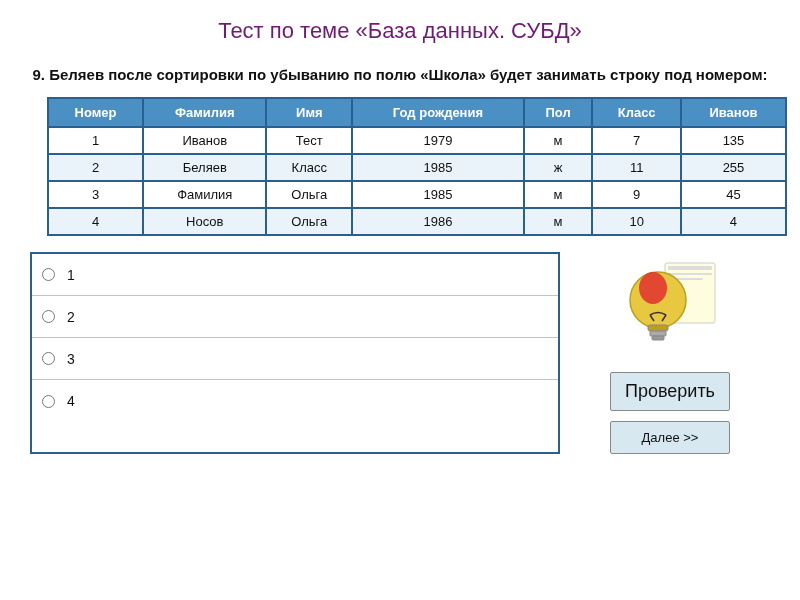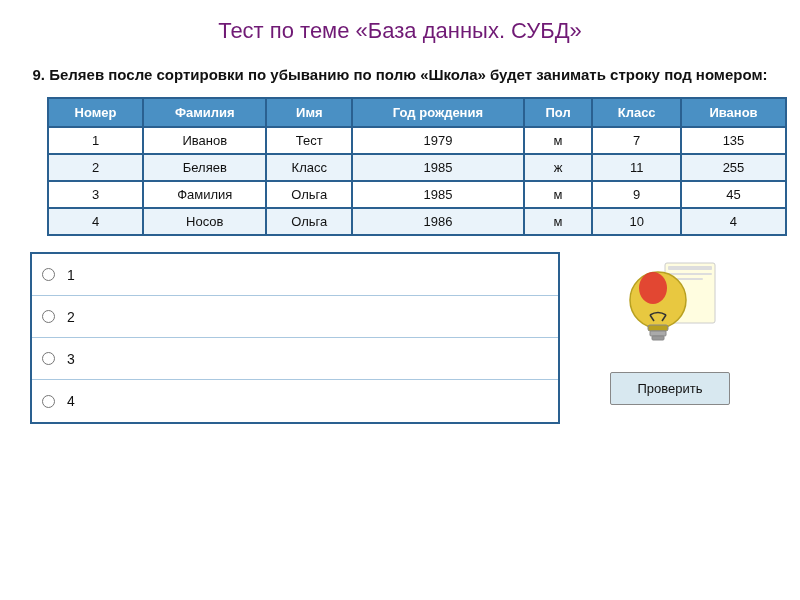--- a/index.html
+++ b/index.html
@@ -109,21 +109,21 @@
       display: flex;
       align-items: center;
       justify-content: center;
     }
     .check-btn {
       width: 120px;
       padding: 8px 0;
       background: #d8e8f0;
       border: 1px solid #888;
       border-radius: 2px;
-      font-size: 13px;
+      font-size: 18px;
       cursor: pointer;
       text-align: center;
       color: #111;
     }
     .next-btn {
       width: 120px;
       padding: 8px 0;
       background: #d8e8f0;
       border: 1px solid #888;
       border-radius: 2px;
@@ -228,15 +228,16 @@
           <rect x="38" y="70" width="20" height="6" rx="2" fill="#b8a020" stroke="#888" stroke-width="1"></rect>
           <rect x="40" y="76" width="16" height="5" rx="1" fill="#aaa" stroke="#888" stroke-width="1"></rect>
           <rect x="42" y="81" width="12" height="4" rx="1" fill="#999" stroke="#888" stroke-width="1"></rect>
 
           <line x1="44" y1="66" x2="40" y2="60" stroke="#333" stroke-width="1.5"></line>
           <line x1="52" y1="66" x2="56" y2="60" stroke="#333" stroke-width="1.5"></line>
           <path d="M40 60 Q48 55 56 60" stroke="#333" stroke-width="1.5" fill="none"></path>
         </svg>
       </div>
       <button class="check-btn">Проверить</button>
+      <button class="next-btn">Далее &gt;&gt;</button>
     </div>
   </div>
 </div>
 
 </body></html>

